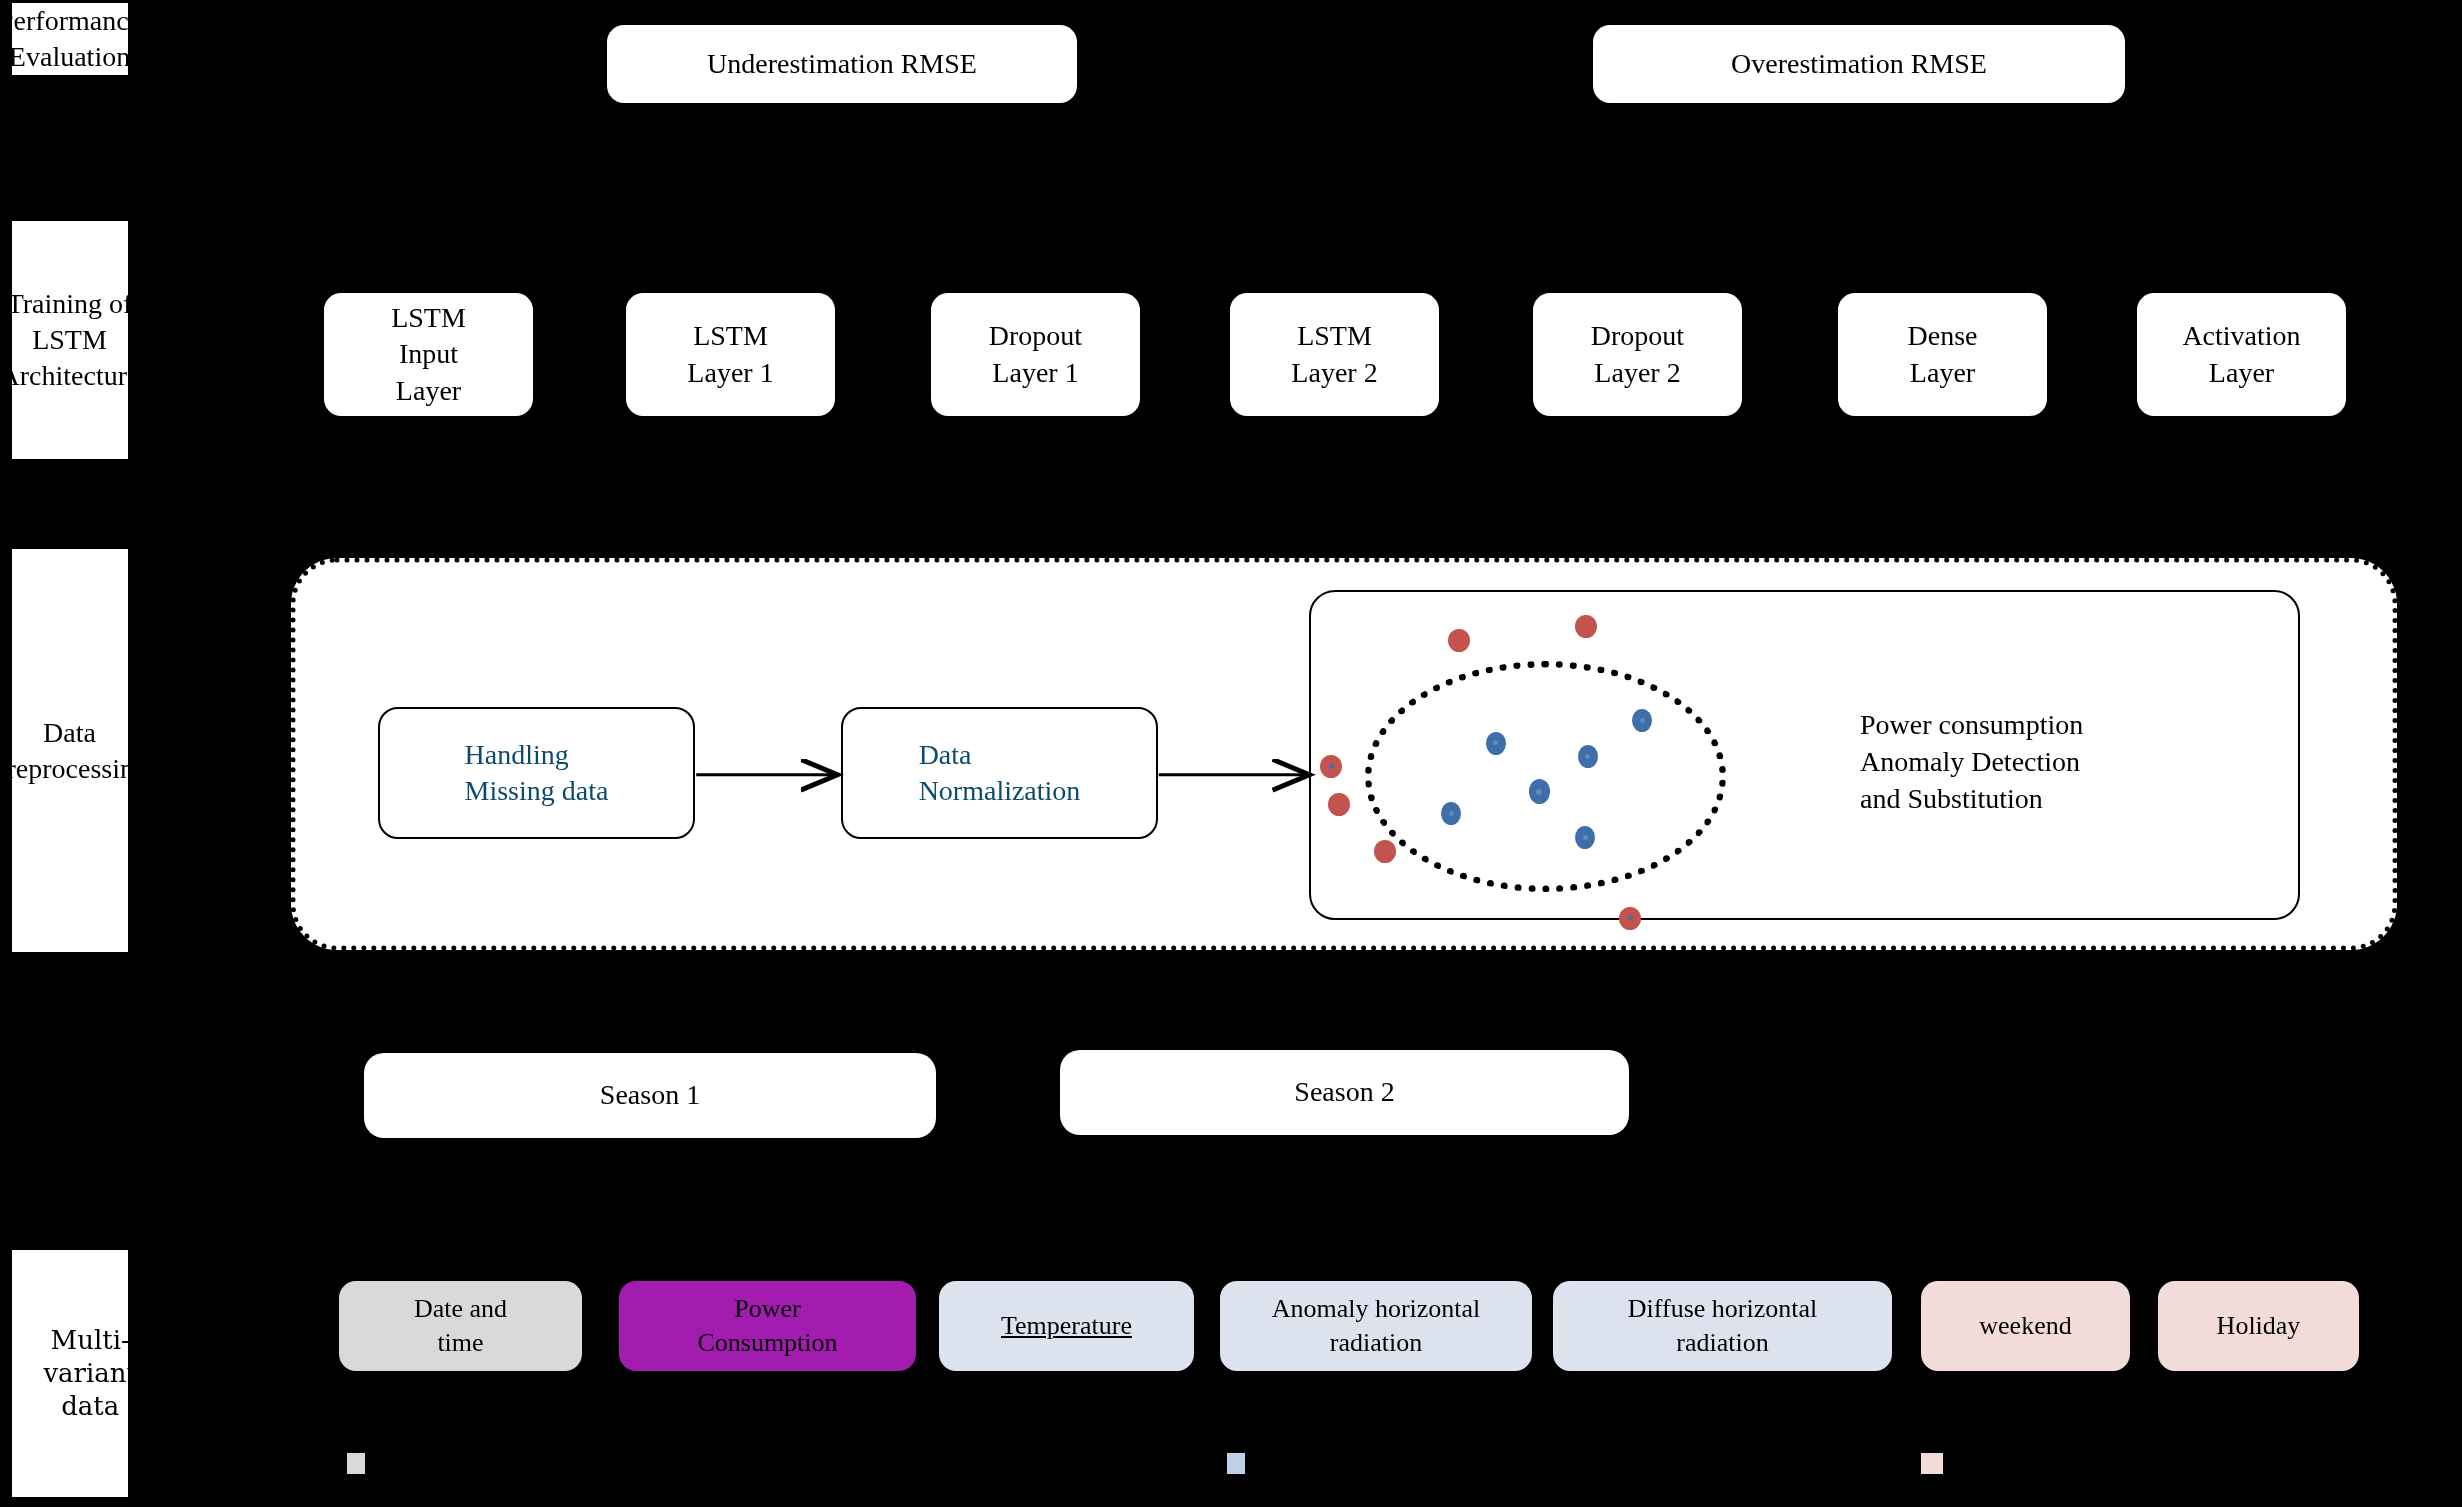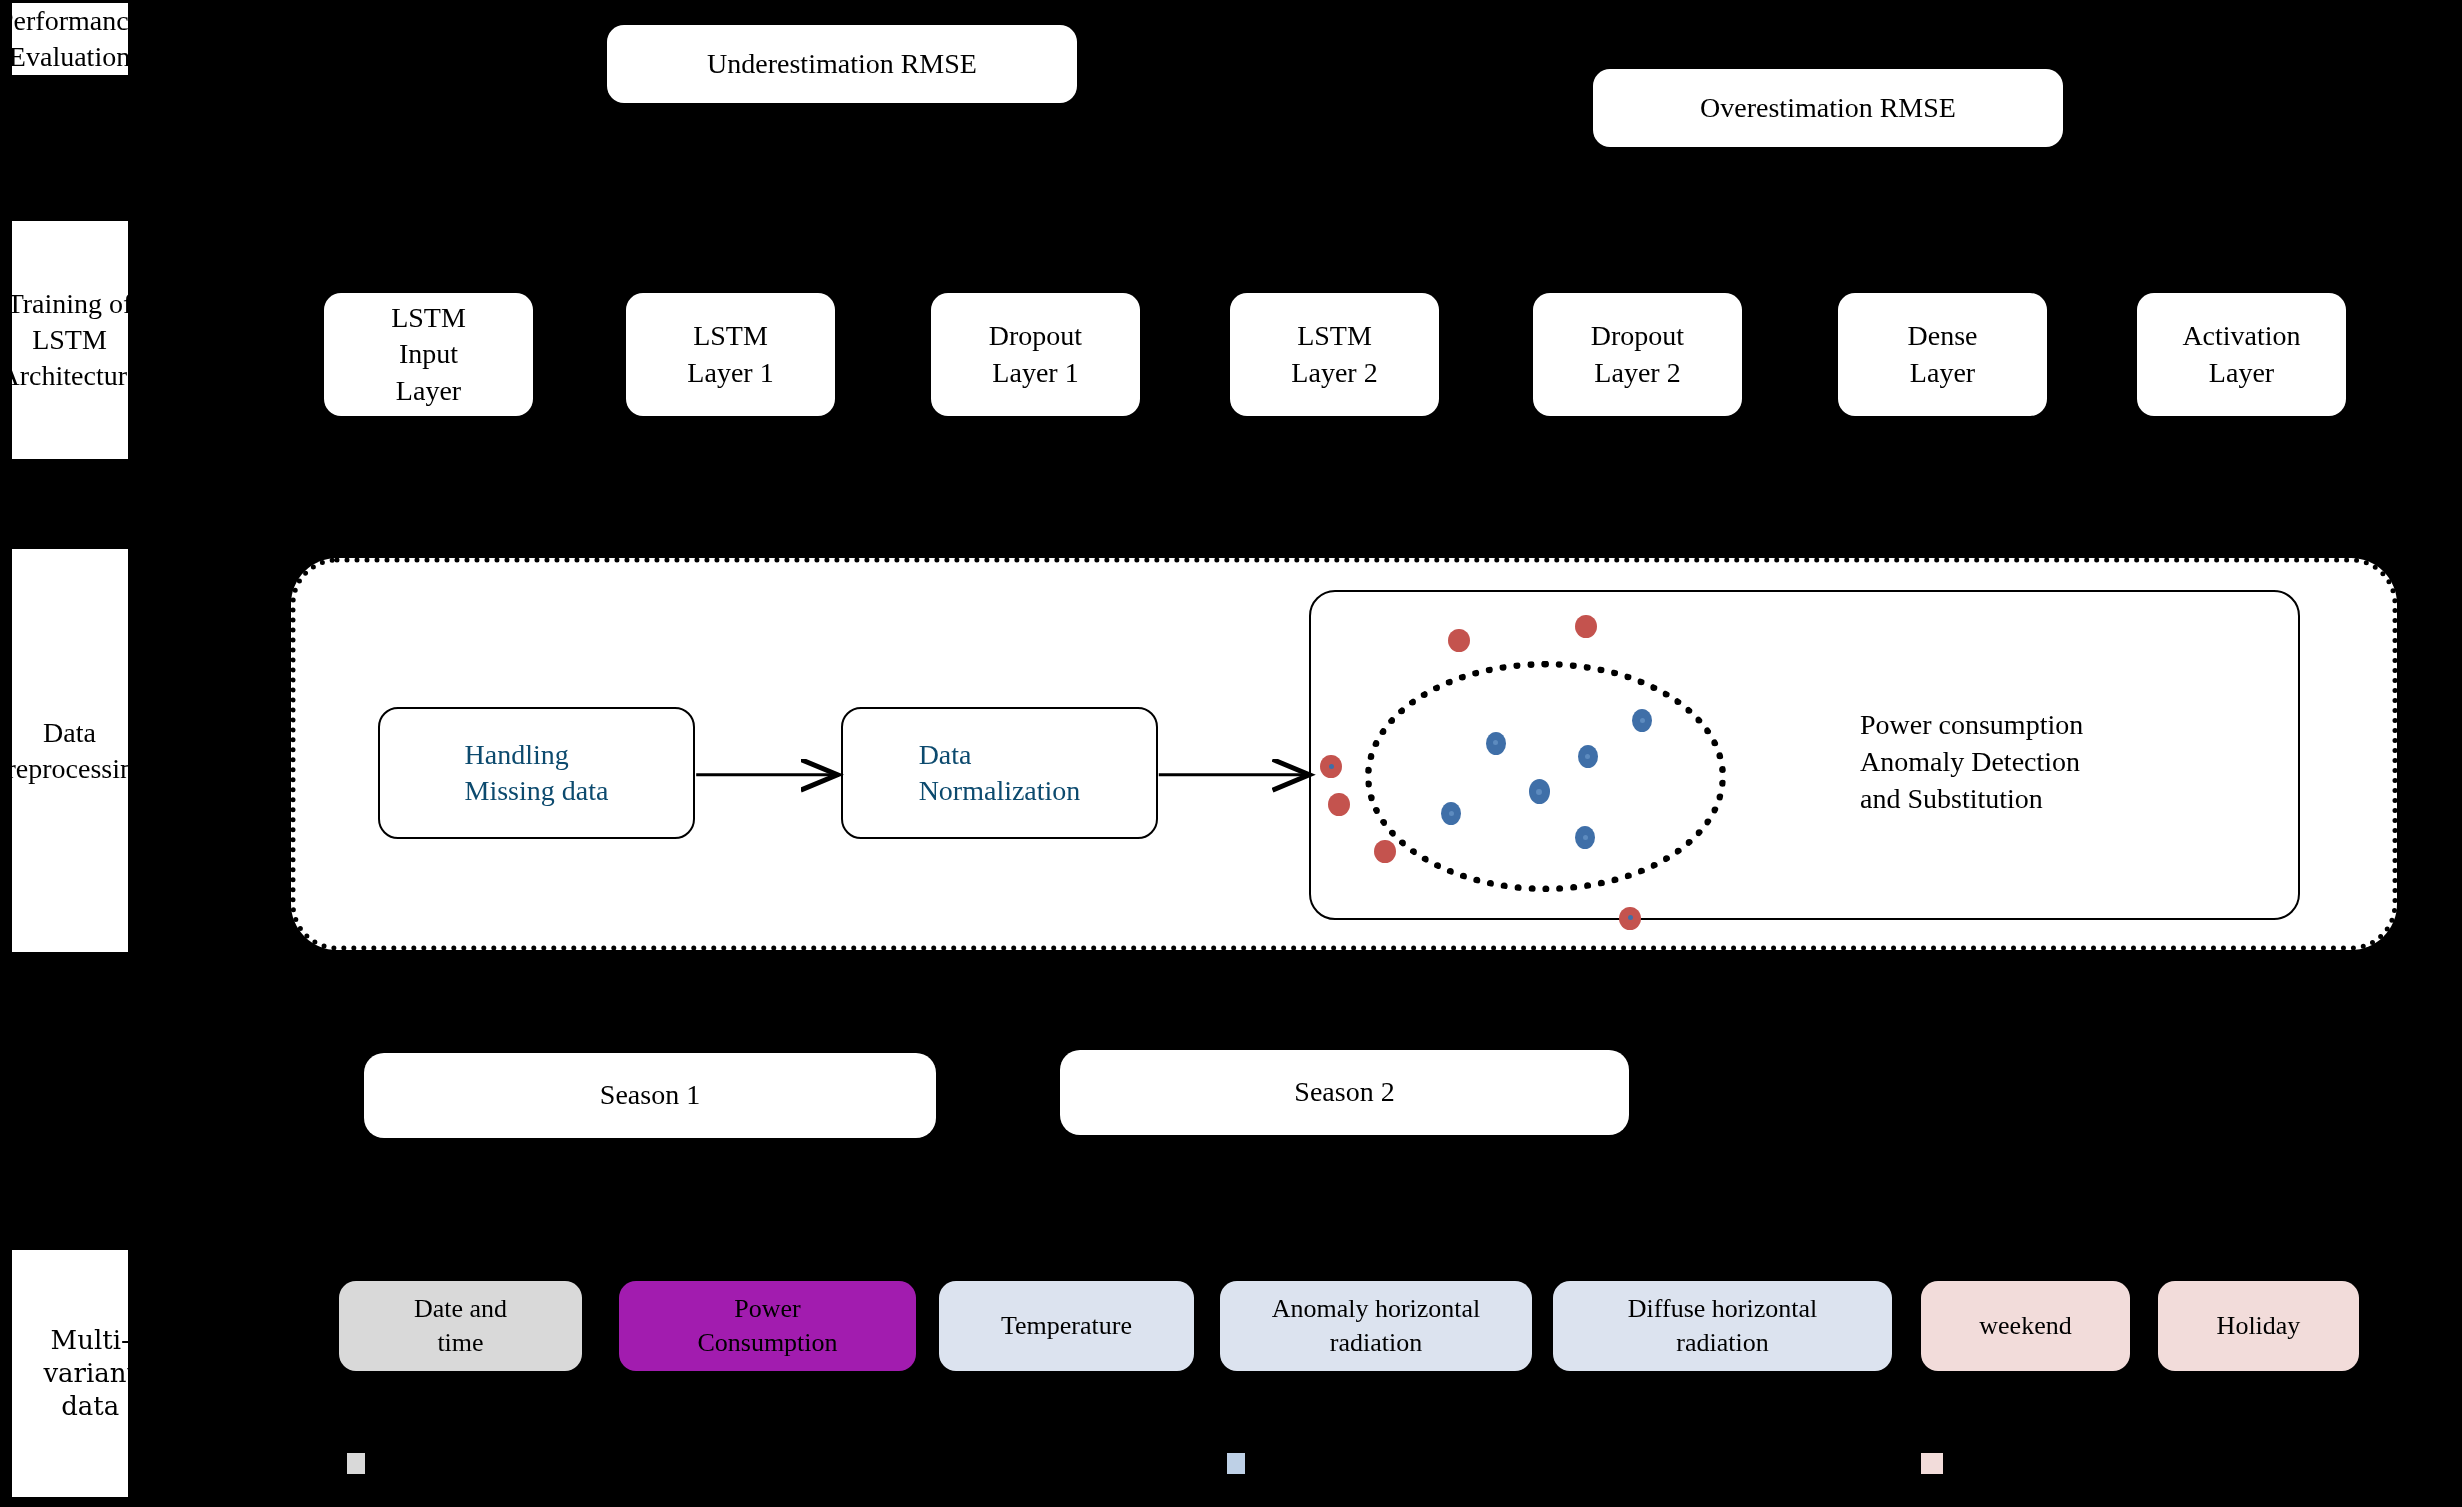--- a/index.html
+++ b/index.html
@@ -129,21 +129,21 @@
 
   <div class="abs stage-label" style="left:11.5px; top:549px; width:116px; height:403px;">Data
 Preprocessing</div>
 
 
   <div class="abs stage-label" style="left:11.5px; top:1250px; width:116px; height:247px; font-family:'DejaVu Serif', serif; font-size:26px;padding-left:46px;">Multi-variant
 data</div>
 
   <div class="abs node" style="left:607px; top:25px; width:470px; height:78px;">Underestimation RMSE</div>
 
-  <div class="abs node" style="left:1593px; top:25px; width:470px; height:78px;margin-top:44px;">Overestimation RMSE</div>
+  <div class="abs node" style="left:1593px; top:25px; width:532px; height:78px;">Overestimation RMSE</div>
 
   <div class="abs node" style="left:324px; top:293px; width:209px; height:123px;">LSTM
 Input
 Layer</div>
 
   <div class="abs node" style="left:626px; top:293px; width:209px; height:123px;">LSTM
 Layer 1</div>
 
   <div class="abs node" style="left:931px; top:293px; width:209px; height:123px;">Dropout
 Layer 1</div>
@@ -207,21 +207,21 @@
   <div class="abs node wide" style="left:364px; top:1053px; width:572px; height:85px;">Season 1</div>
 
   <div class="abs node wide" style="left:1060px; top:1050px; width:569px; height:85px;">Season 2</div>
 
   <div class="abs chip" style="left:339px; top:1281px; width:243px; height:90px; background:#d9d9d9;">Date and
 time</div>
 
   <div class="abs chip" style="left:619px; top:1281px; width:297px; height:90px; background:#a21caf;">Power
 Consumption</div>
 
-  <div class="abs chip" style="left:939px; top:1281px; width:255px; height:90px; background:#dce3ef;">Temperature</div>
+  <div class="abs chip" style="left:939px; top:1281px; width:255px; height:90px; background:#dce3ef;text-decoration:underline;">Temperature</div>
 
   <div class="abs chip" style="left:1220px; top:1281px; width:312px; height:90px; background:#dce3ef;">Anomaly horizontal
 radiation</div>
 
   <div class="abs chip" style="left:1553px; top:1281px; width:339px; height:90px; background:#dce3ef;">Diffuse horizontal
 radiation</div>
 
   <div class="abs chip" style="left:1921px; top:1281px; width:209px; height:90px; background:#f2dcda;">weekend</div>
 
   <div class="abs chip" style="left:2158px; top:1281px; width:201px; height:90px; background:#f2dcda;">Holiday</div>

